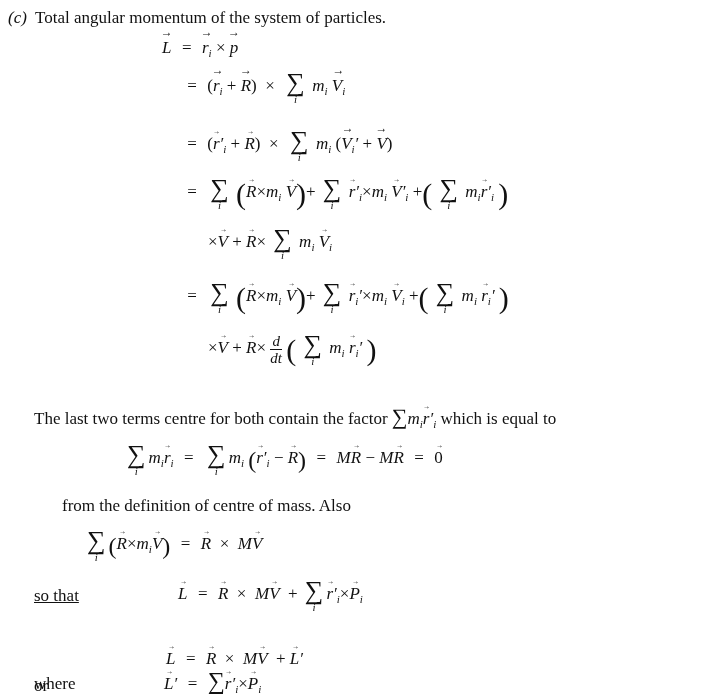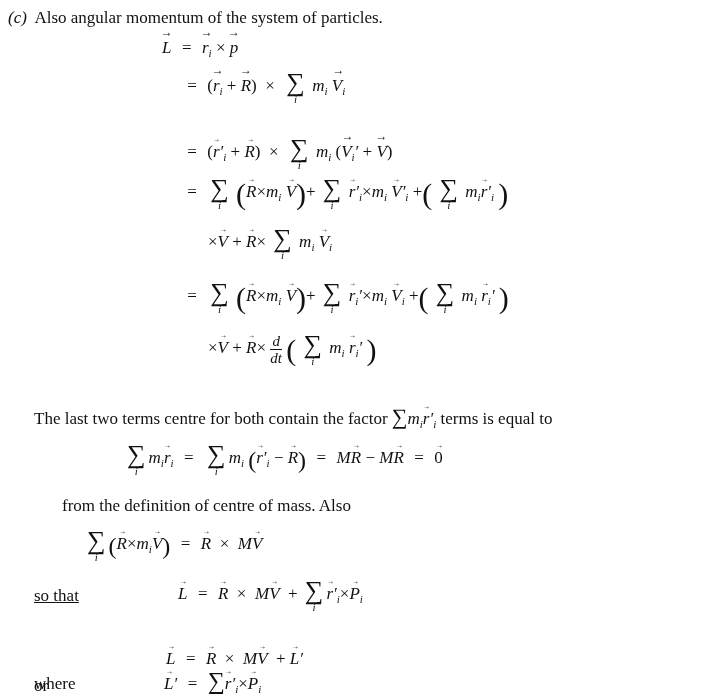--- a/index.html
+++ b/index.html
@@ -20,21 +20,21 @@
   .bigp { font-size:30px; font-style:normal; vertical-align:middle; font-weight:200; line-height:1; }
   .frac { display:inline-flex; flex-direction:column; align-items:center; vertical-align:middle; font-size:15px; line-height:1.1; }
   .frac .num { border-bottom:1px solid #111; padding:0 2px; }
   .eq { display:inline-block; width:22px; text-align:center; font-style:normal; }
 </style>
 </head>
 <body>
 
 <div class="abs txt" style="left:8px; top:8px;">
   <span style="font-style:italic;">(c)</span>&nbsp;
-  <span>Also angular momentum of the system of particles.</span>
+  <span>Total angular momentum of the system of particles.</span>
 </div>
 
 <div class="abs m" style="left:162px; top:38px;">
   <span class="vec">L</span>
   <span class="eq">=</span>
   <span class="vec">r<span class="sub">i</span></span>
   <span class="up">×</span>
   <span class="vec">p</span>
 </div>
 
@@ -44,21 +44,21 @@
   <span class="up">+</span>
   <span class="vec">R</span><span class="up">)</span>
   &nbsp;<span class="up">×</span>&nbsp;
   <span class="sum">
       <span class="sg">∑</span>
       <span class="si">i</span>
     </span>
   m<span class="sub">i</span> <span class="vec">V<span class="sub">i</span></span>
 </div>
 
-<div class="abs m" style="left:181px; top:136px;">
+<div class="abs m" style="left:181px; top:128px;">
   <span class="eq">=</span>
   <span class="up">(</span><span class="bar">r</span>′<span class="sub">i</span>
   <span class="up">+</span>
   <span class="bar">R</span><span class="up">)</span>
   &nbsp;<span class="up">×</span>&nbsp;
   <span class="sum">
       <span class="sg">∑</span>
       <span class="si">i</span>
     </span>
   m<span class="sub">i</span> <span class="up">(</span><span class="vec">V<span class="sub">i</span></span>′
@@ -126,21 +126,21 @@
       <span class="sg">∑</span>
       <span class="si">i</span>
     </span>
   m<span class="sub">i</span> <span class="bar">r</span><span class="sub">i</span>′
   <span class="bigp">)</span>
 </div>
 
 <div class="abs txt" style="left:34px; top:404px;">
   <span>The last two terms centre for both contain the factor</span>
   <span class="m"><span style="font-size:22px;font-style:normal;">∑</span>m<span class="sub">i</span><span class="bar">r</span>′<span class="sub">i</span></span>
-  <span>terms is equal to</span>
+  <span>which is equal to</span>
 </div>
 
 <div class="abs m" style="left:124px; top:442px;">
   <span class="sum">
       <span class="sg">∑</span>
       <span class="si">i</span>
     </span>m<span class="sub">i</span><span class="bar">r</span><span class="sub">i</span>
   <span class="eq">=</span>
   <span class="sum">
       <span class="sg">∑</span>

